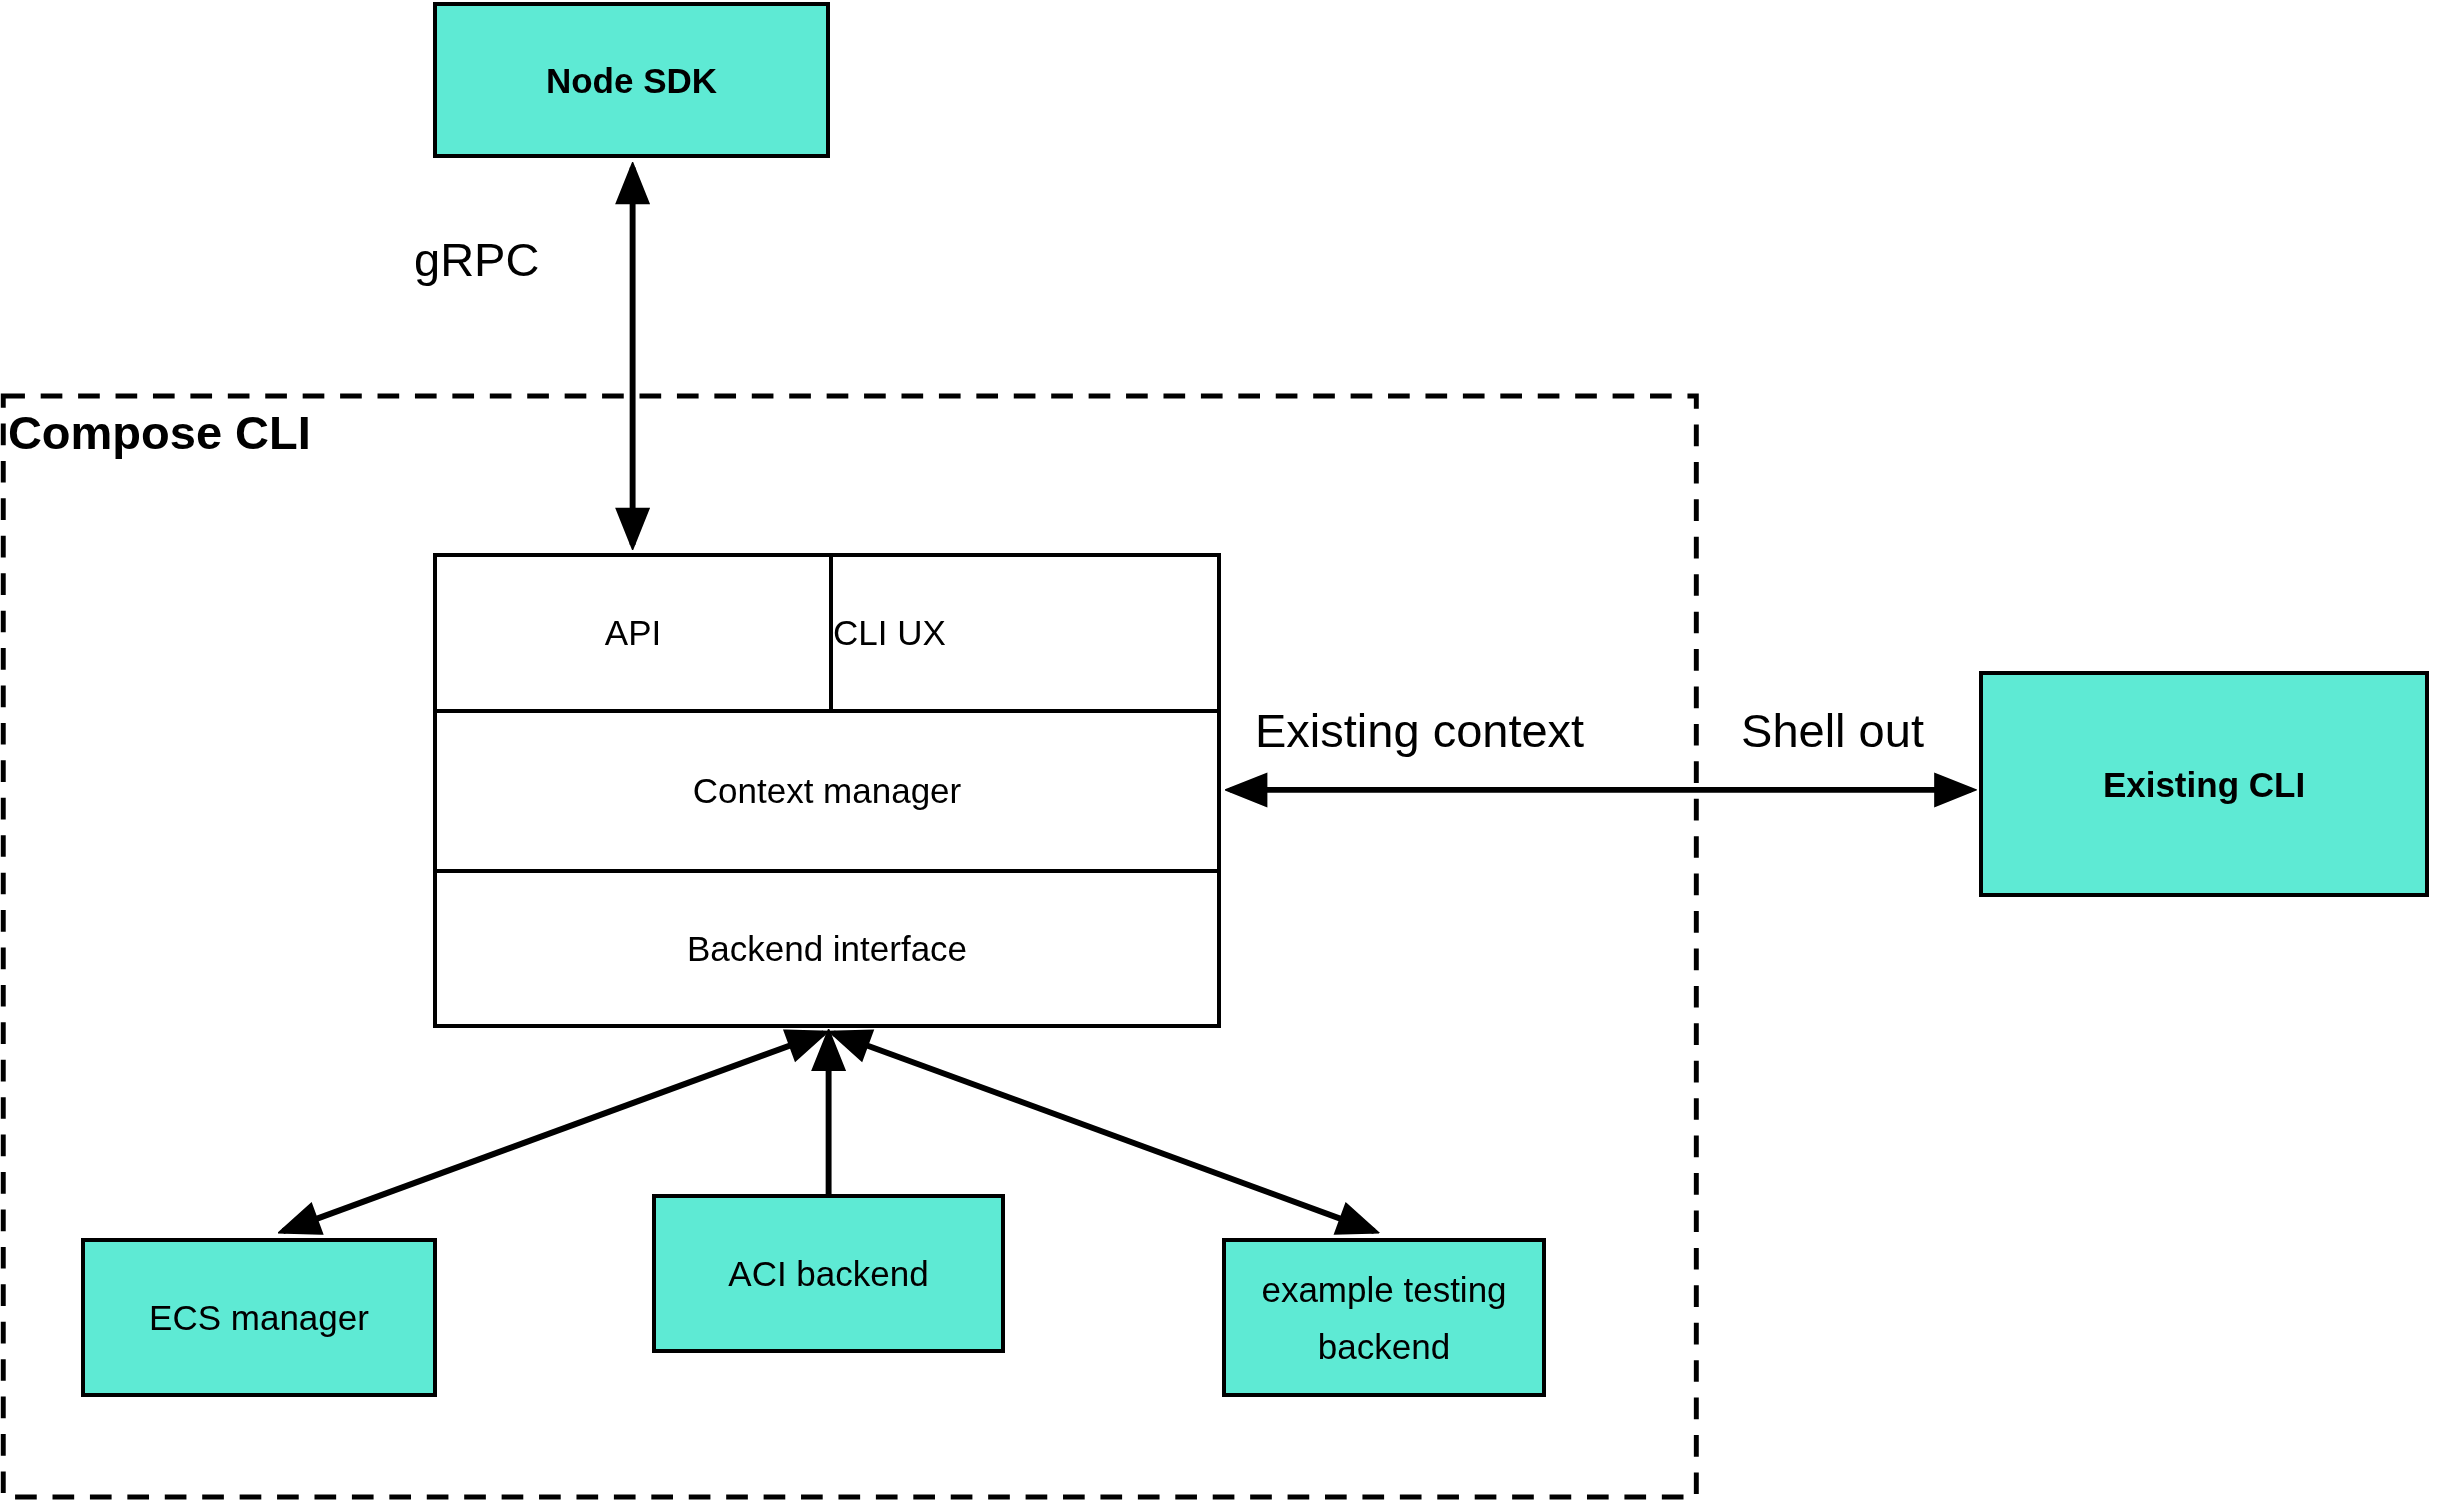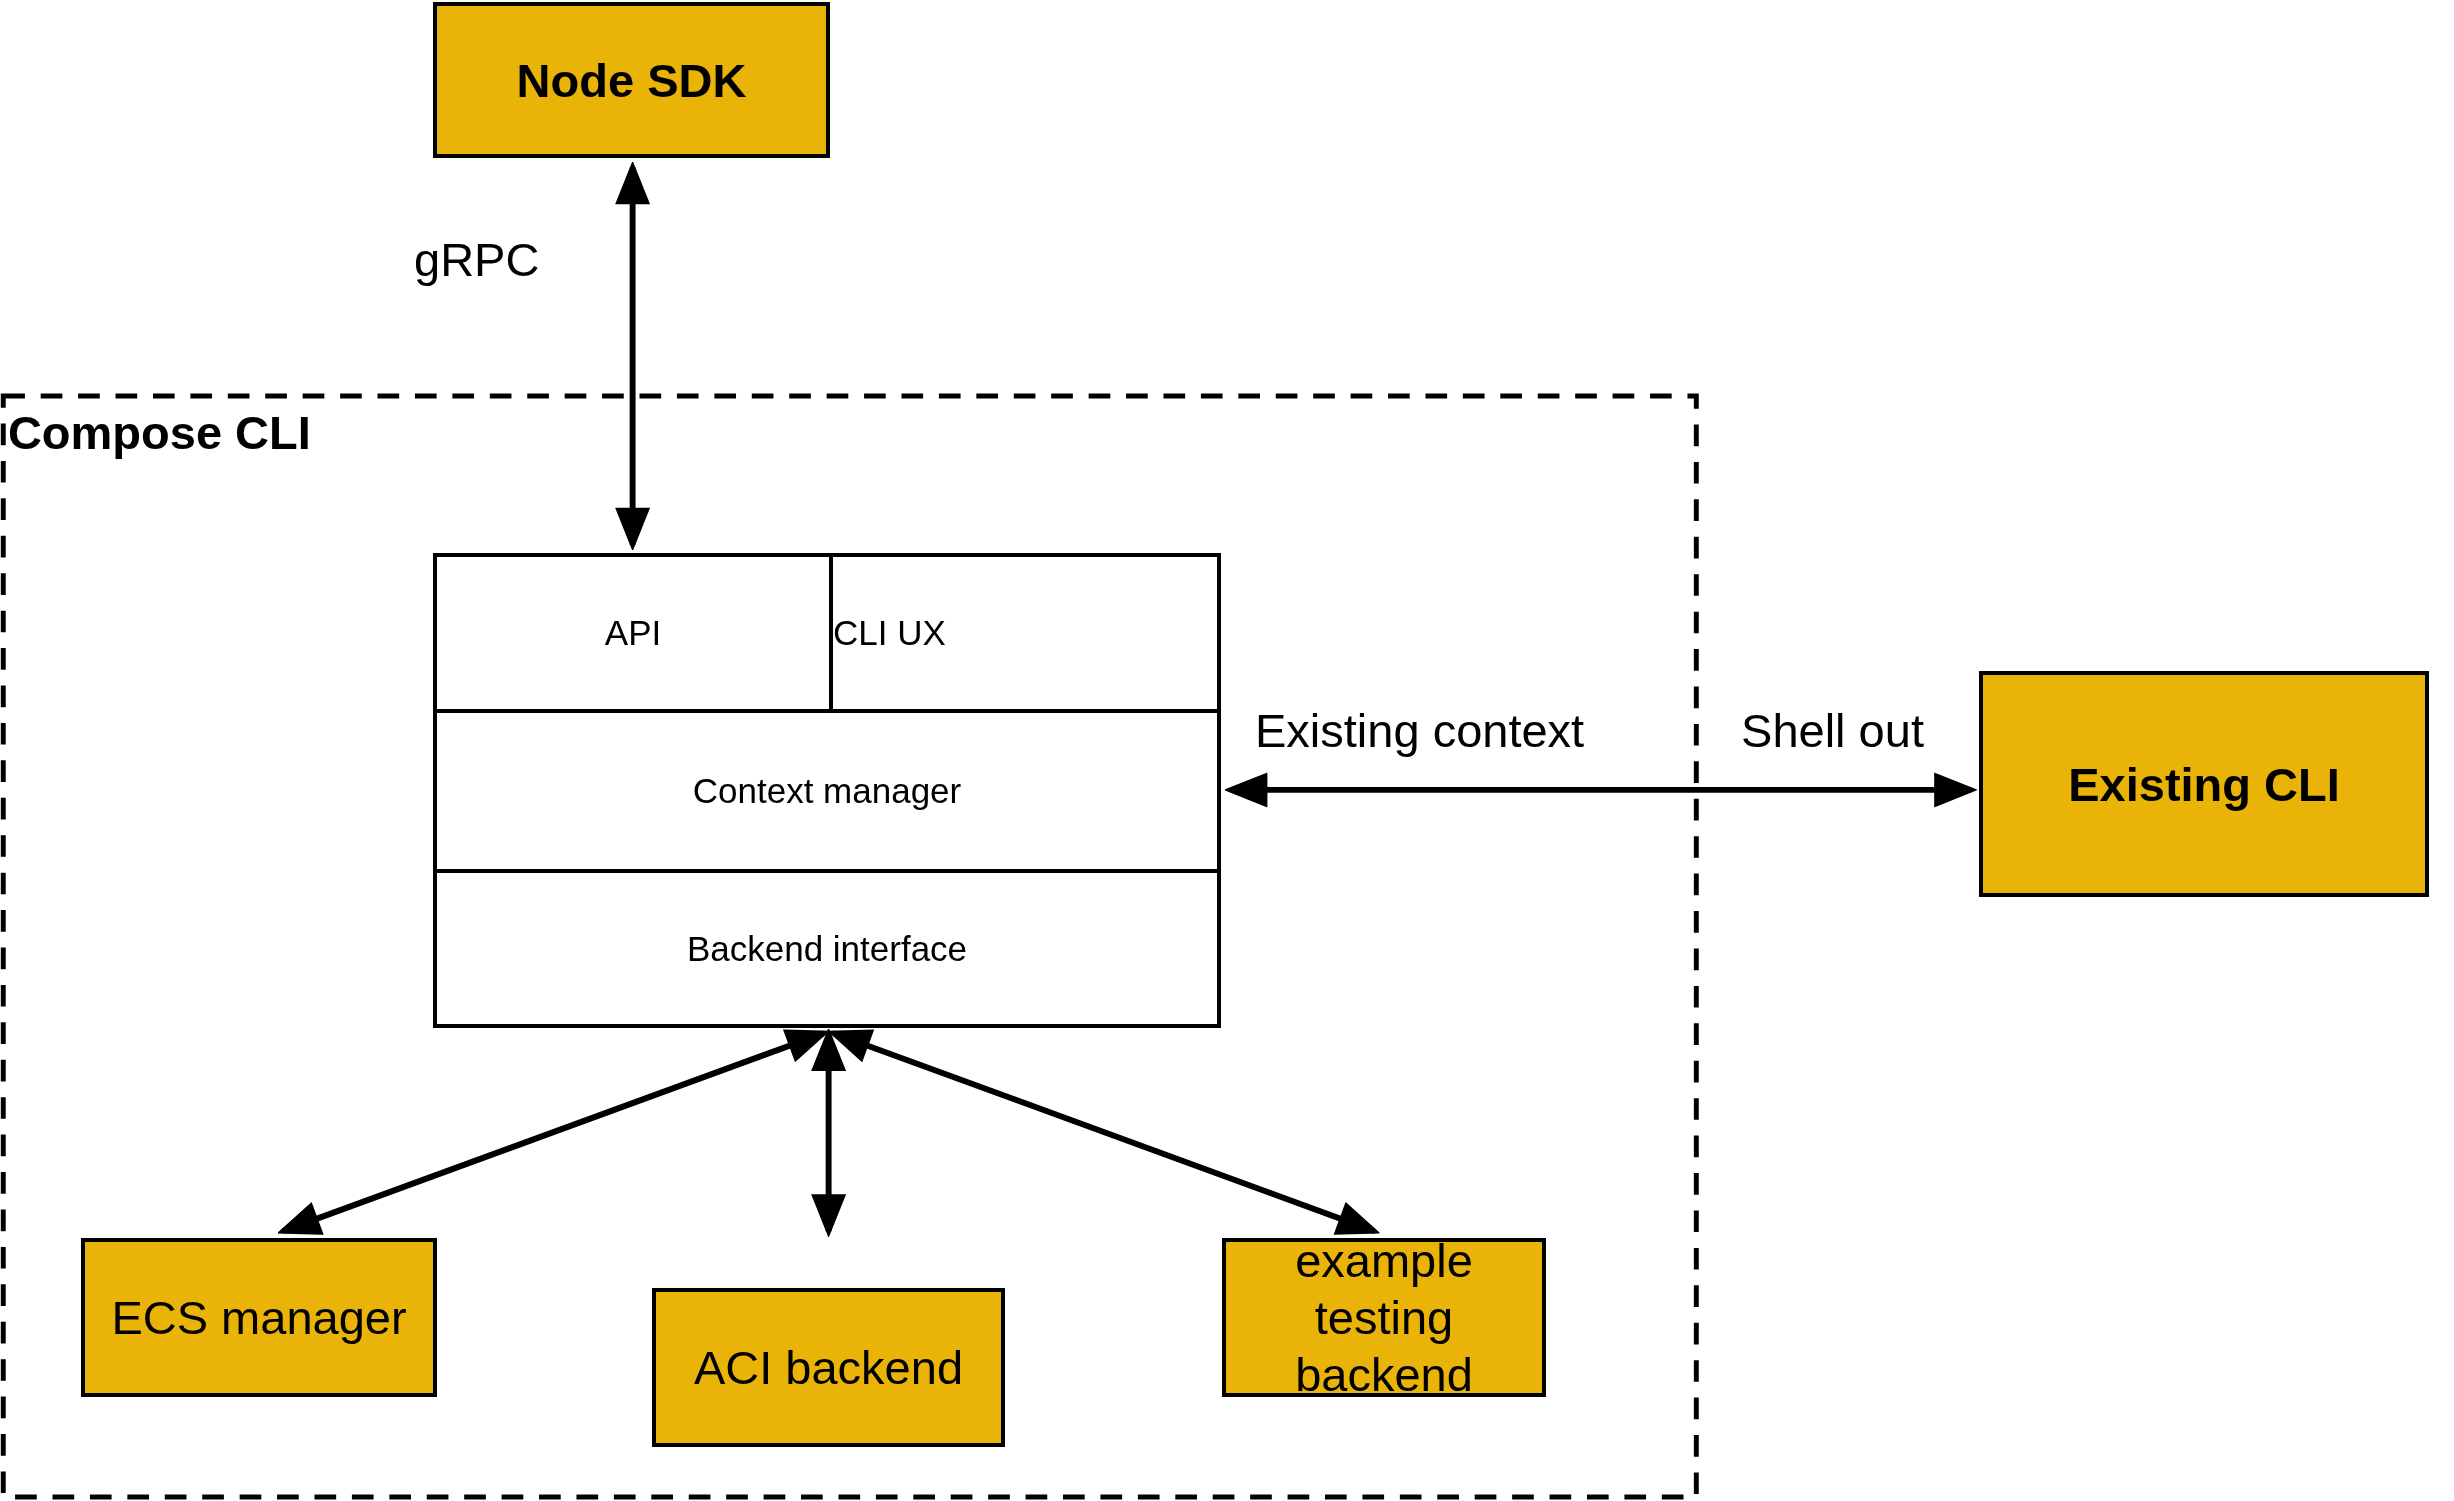--- a/index.html
+++ b/index.html
@@ -20,35 +20,35 @@
     position: absolute;
     left: 0;
     top: 0;
     width: 2455px;
     height: 1501px;
   }
   .node {
     position: absolute;
     box-sizing: border-box;
     border: 4.9px solid #000000;
-    background: #eab308;
+    background: #5eead4;
     display: flex;
     align-items: center;
     justify-content: center;
     text-align: center;
-    font-size: 47px;
+    font-size: 35px;
     line-height: 57px;
   }
   .node.bold { font-weight: bold; }
 
   
   .node-sdk      { left: 433px; top: 2px;    width: 397px; height: 156px; }
   .existing-cli  { left: 1979px; top: 671px; width: 450px; height: 226px; }
   .ecs-backend   { left: 81px;   top: 1238px; width: 356px; height: 159px; }
-  .aci-backend   { left: 652px;  top: 1288px; width: 353px; height: 159px; }
+  .aci-backend   { left: 652px;  top: 1194px; width: 353px; height: 159px; }
   .example-backend { left: 1222px; top: 1238px; width: 324px; height: 159px; }
 
   
   .main-stack {
     position: absolute;
     box-sizing: border-box;
     left: 433px; top: 553px;
     width: 788px; height: 475px;
     border: 4.9px solid #000000;
     background: #ffffff;

